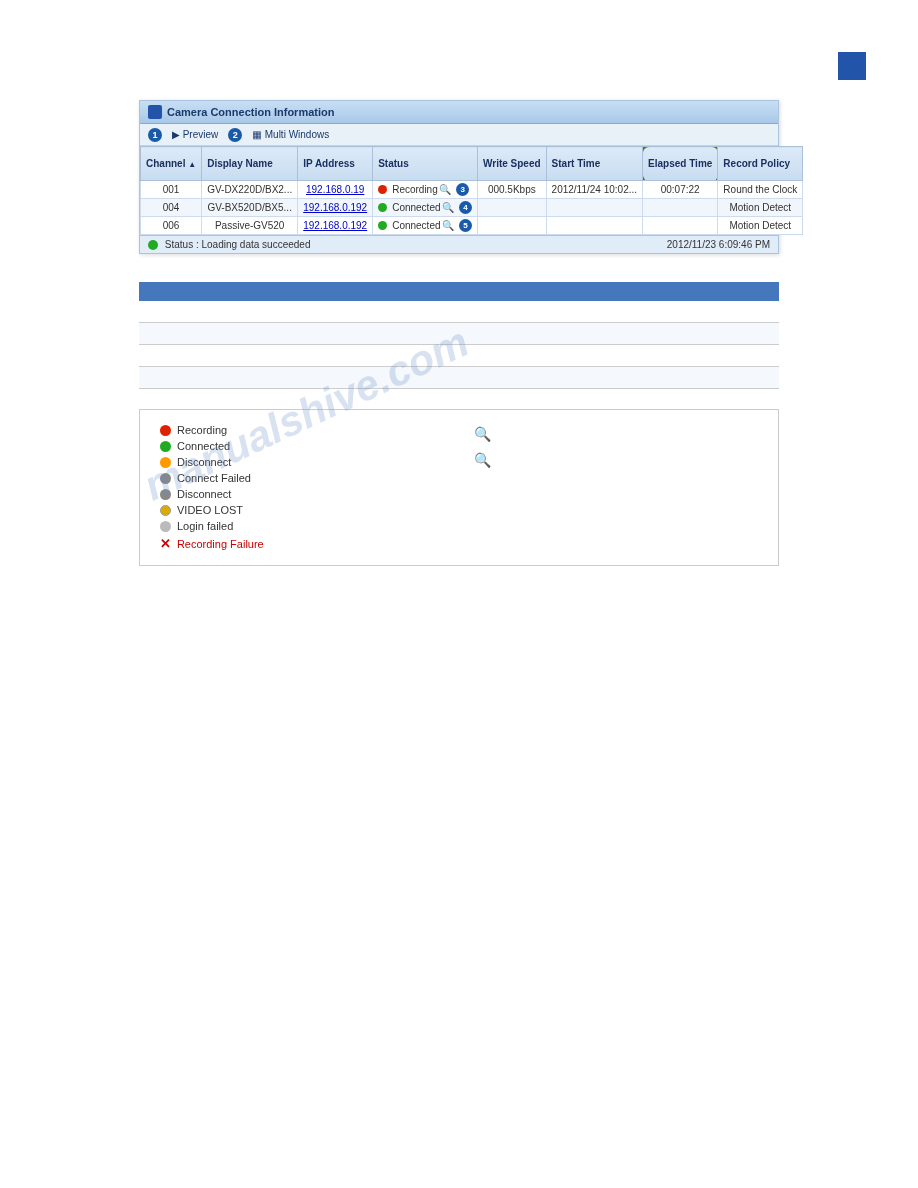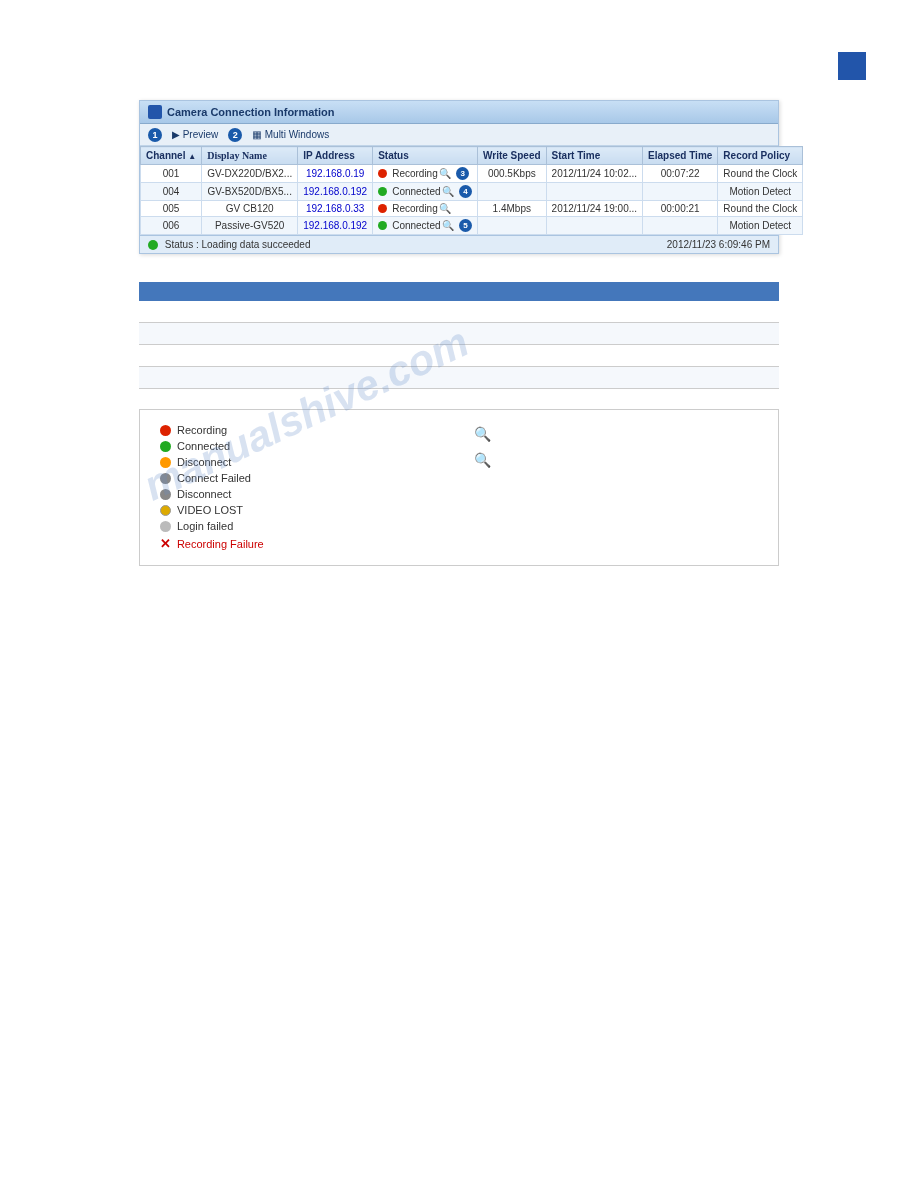--- a/index.html
+++ b/index.html
@@ -94,21 +94,21 @@
     
     .data-table {
       width: 100%;
       border-collapse: collapse;
       font-size: 10px;
     }
 
     .data-table th {
       background: linear-gradient(to bottom, #dceaf8, #c8dcf0);
       border: 1px solid #aac0d8;
-      padding: 3px 5px;
+      padding: 11px 5px;
       text-align: left;
       font-weight: bold;
       color: #1a3060;
       white-space: nowrap;
     }
 
     .data-table td {
       border: 1px solid #ccdcee;
       padding: 2px 5px;
       white-space: nowrap;
@@ -118,20 +118,21 @@
 
     .data-table tr:nth-child(odd) td {
       background: #ffffff;
     }
     .data-table tr:nth-child(even) td {
       background: #f0f6fc;
     }
 
     .ip-link {
       color: #0000cc;
+      text-decoration: underline;
       cursor: pointer;
     }
 
     .status-dot {
       display: inline-block;
       width: 9px;
       height: 9px;
       border-radius: 50%;
       margin-right: 3px;
       vertical-align: middle;
@@ -262,26 +263,26 @@
       color: rgba(100, 140, 200, 0.25);
       font-size: 42px;
       font-weight: bold;
       font-style: italic;
       transform: rotate(-25deg);
       pointer-events: none;
       white-space: nowrap;
     }
 
     .col-channel { width: 38px; }
-    .col-display { width: 90px; font-family: Liberation Serif, serif; }
+    .col-display { width: 90px; }
     .col-ip { width: 88px; }
     .col-status { width: 85px; }
     .col-write { width: 72px; }
     .col-start { width: 100px; }
-    .col-elapsed { width: 65px; }
+    .col-elapsed { width: 65px; border-radius: 6px; }
     .col-policy { width: 95px; }
 
     .sort-arrow { font-size: 8px; }
   </style>
 </head>
 <body>
 
 <div class="blue-square"></div>
 
 <div class="watermark">manualshive.com</div>
@@ -351,37 +352,20 @@
           <span class="magnify-icon">🔍</span>
           <span style="width:13px;height:13px;border-radius:50%;background:#1a5aaa;color:white;font-size:8px;display:inline-flex;align-items:center;justify-content:center;font-weight:bold;margin-left:2px;">4</span>
         </div>
       </td>
       <td></td>
       <td></td>
       <td></td>
       <td>Motion Detect</td>
     </tr>
             <tr>
-      <td>005</td>
-      <td>GV CB120</td>
-      <td><a class="ip-link">192.168.0.33</a></td>
-      <td>
-        <div class="status-cell">
-          <span class="status-dot dot-red"></span>
-          <span>Recording</span>
-          <span class="magnify-icon">🔍</span>
-
-        </div>
-      </td>
-      <td>1.4Mbps</td>
-      <td>2012/11/24 19:00...</td>
-      <td>00:00:21</td>
-      <td>Round the Clock</td>
-    </tr>
-            <tr>
       <td>006</td>
       <td>Passive-GV520</td>
       <td><a class="ip-link">192.168.0.192</a></td>
       <td>
         <div class="status-cell">
           <span class="status-dot dot-green"></span>
           <span>Connected</span>
           <span class="magnify-icon">🔍</span>
           <span style="width:13px;height:13px;border-radius:50%;background:#1a5aaa;color:white;font-size:8px;display:inline-flex;align-items:center;justify-content:center;font-weight:bold;margin-left:2px;">5</span>
         </div>

